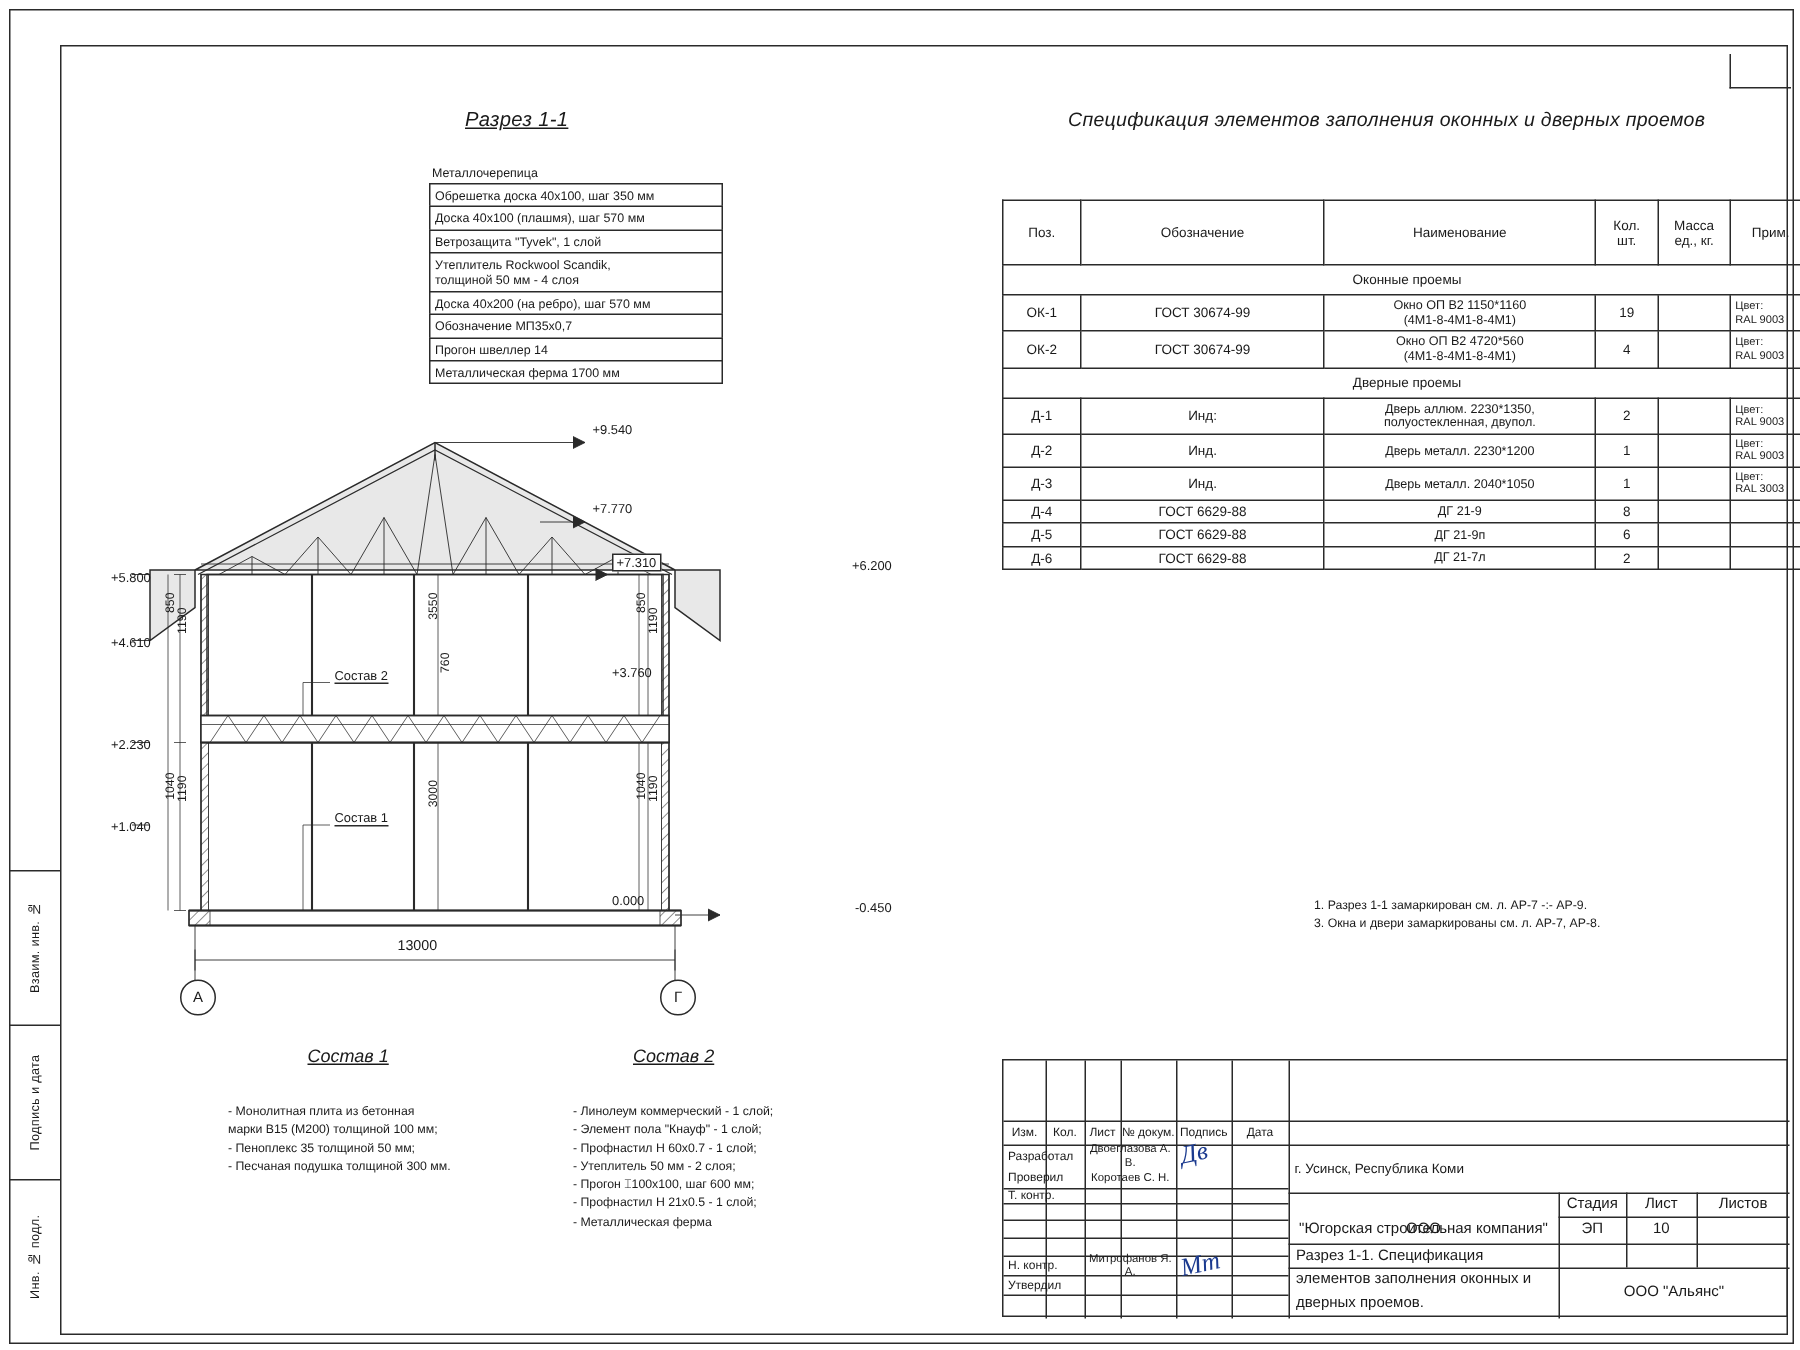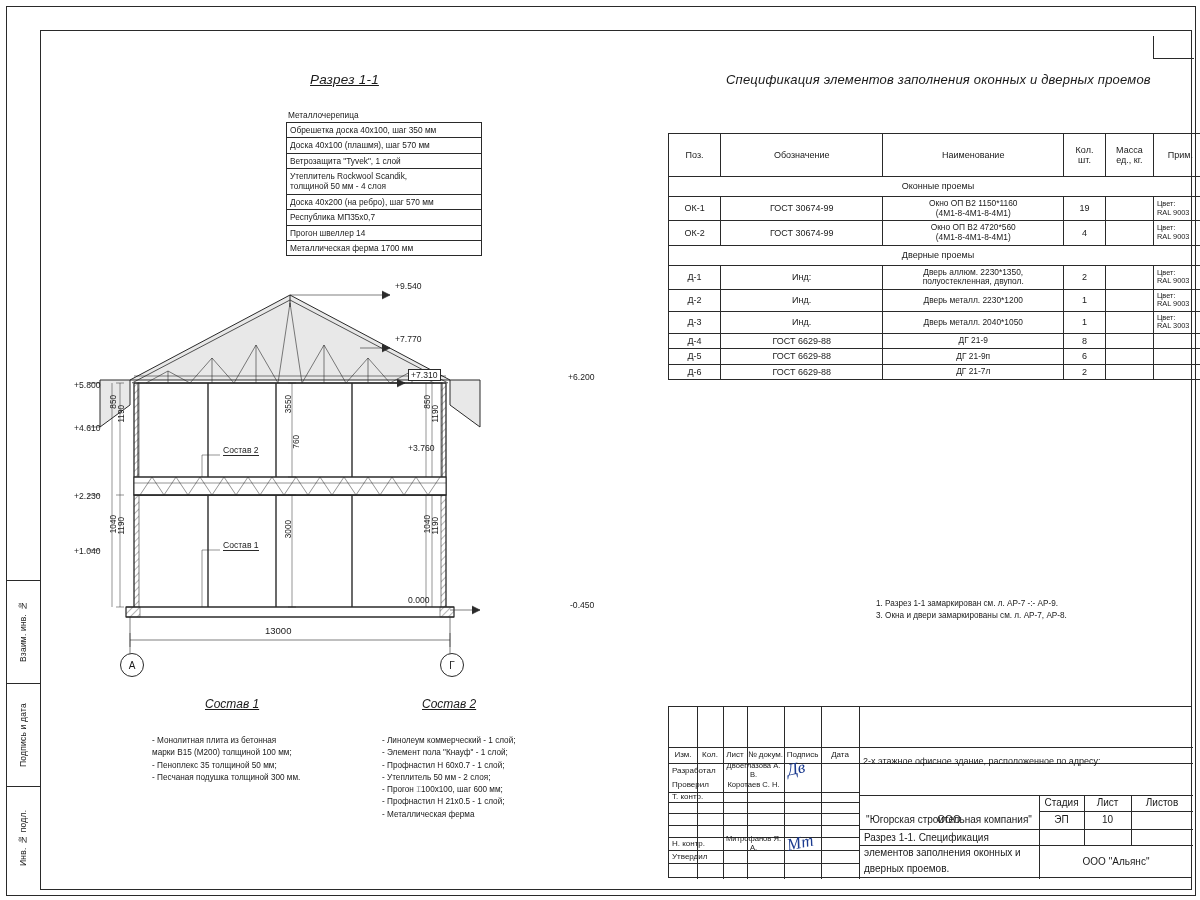--- a/index.html
+++ b/index.html
@@ -21,21 +21,21 @@
     writing-mode:vertical-rl;transform:rotate(180deg);
     font-size:8.5px;letter-spacing:.2px;white-space:nowrap;
   }
   .corner-tab{position:absolute;right:6px;top:36px;width:40px;height:22px;border-left:1px solid #2a2a2a;border-bottom:1px solid #2a2a2a;}
   .title-razrez{
     position:absolute;left:310px;top:72px;font-size:13.5px;font-style:italic;
     text-decoration:underline;letter-spacing:.2px;
   }
   .title-spec{
     position:absolute;left:712px;top:72px;font-size:13px;font-style:italic;
-    letter-spacing:.2px;white-space:nowrap;margin-left:14px;
+    letter-spacing:.2px;white-space:nowrap;
   }
 
   
   .legend{position:absolute;left:286px;top:110px;width:196px;font-size:8.3px;}
   .legend .lead{padding:0 0 2px 2px;}
   .legend .row{border:1px solid #2a2a2a;border-bottom:none;padding:2px 3px;line-height:1.25;}
   .legend .row:last-child{border-bottom:1px solid #2a2a2a;}
   .legend .row.tall{padding-top:2px;padding-bottom:2px;}
 
   
@@ -110,21 +110,21 @@
   <div class="title-spec">Спецификация элементов заполнения оконных и дверных проемов</div>
 
   <div class="legend">
     <div class="lead">Металлочерепица</div>
     <div class="row">Обрешетка доска 40х100, шаг 350 мм</div>
     <div class="row">Доска 40х100 (плашмя), шаг 570 мм</div>
     <div class="row">Ветрозащита "Tyvek", 1 слой</div>
     <div class="row tall" style="white-space:pre-line;">Утеплитель Rockwool Scandik,
 толщиной 50 мм - 4 слоя</div>
     <div class="row">Доска 40х200 (на ребро), шаг 570 мм</div>
-    <div class="row">Республика МП35х0,7</div>
+    <div class="row">Обозначение МП35х0,7</div>
     <div class="row">Прогон швеллер 14</div>
     <div class="row">Металлическая ферма 1700 мм</div>
   </div>
 
   <div class="drawing">
     <svg width="620" height="420" viewBox="0 0 620 420">
       <defs>
         <pattern id="hatch" width="5" height="5" patternUnits="userSpaceOnUse" patternTransform="rotate(45)">
           <line x1="0" y1="0" x2="0" y2="5" stroke="#2a2a2a" stroke-width="0.7"></line>
         </pattern>
@@ -436,21 +436,21 @@
     <div class="scell l" style="left:0;top:130px;width:54px;height:13px;">Н. контр.</div>
     <div class="scell l" style="left:0;top:143px;width:54px;height:13px;">Утвердил</div>
 
     <div class="scell small" style="left:54px;top:56px;width:61px;height:15px;">Двоеглазова А. В.</div>
     <div class="scell small" style="left:54px;top:71px;width:61px;height:14px;">Коротаев С. Н.</div>
     <div class="scell small" style="left:54px;top:130px;width:61px;height:13px;">Митрофанов Я. А.</div>
 
     <div class="sig" style="left:118px;top:52px;">Дв</div>
     <div class="sig" style="left:118px;top:126px;">Мт</div>
 
-    <div class="scell" style="left:194px;top:46px;width:326px;height:16px;font-size:9px;justify-content:flex-start;">2-х этажное офисное здание, расположенное по адресу:</div>
+    <div class="scell" style="left:194px;top:64px;width:326px;height:16px;font-size:9px;justify-content:flex-start;">г. Усинск, Республика Коми</div>
 
     <div class="scell t10" style="left:190px;top:88px;width:180px;height:18px;margin-top:16px;">ООО</div>
     <div class="scell t9" style="left:190px;top:104px;width:180px;height:18px;">"Югорская строительная компания"</div>
 
     <div class="scell t9" style="left:370px;top:88px;width:45px;height:16px;">Стадия</div>
     <div class="scell t9" style="left:415px;top:88px;width:47px;height:16px;">Лист</div>
     <div class="scell t9" style="left:462px;top:88px;width:62px;height:16px;">Листов</div>
     <div class="ln" style="left:370px;top:104px;width:154px;height:1px;"></div>
     <div class="scell t10" style="left:370px;top:104px;width:45px;height:18px;">ЭП</div>
     <div class="scell t10" style="left:415px;top:104px;width:47px;height:18px;">10</div>

